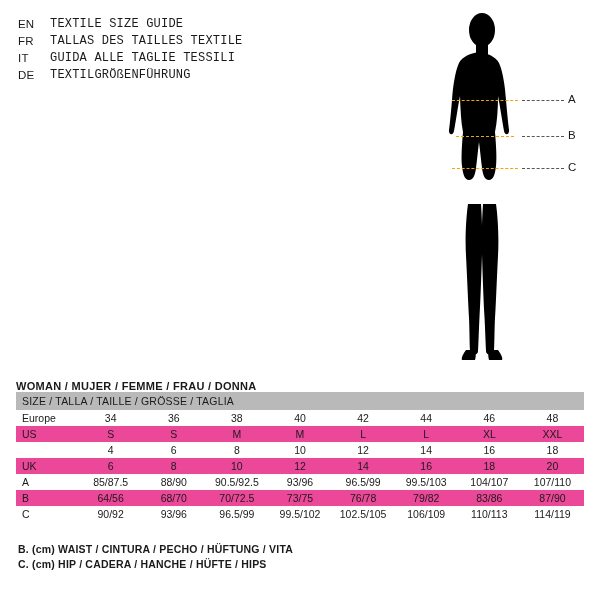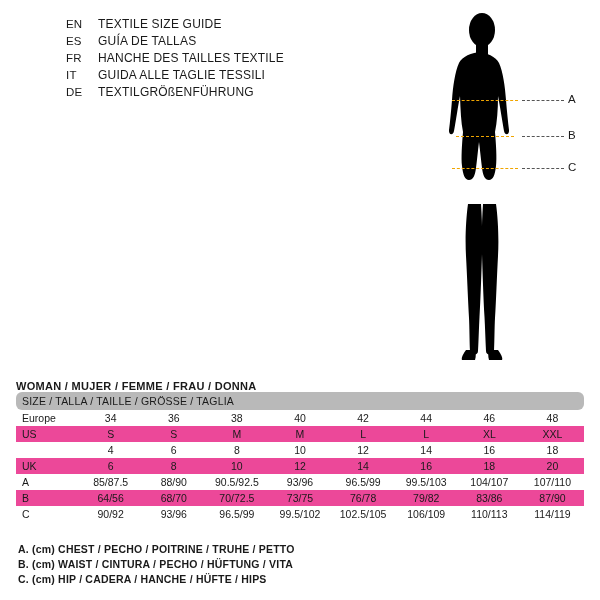--- a/index.html
+++ b/index.html
@@ -25,32 +25,32 @@
     position: absolute;
     top: 16px;
     left: 18px;
     width: 320px;
   }
   .lang-row {
     display: flex;
     align-items: flex-end;
     margin-bottom: 1px;
     line-height: 16px;
-    margin-left: 48px;
   }
   .lang-code {
     width: 32px;
     font-size: 11.5px;
     letter-spacing: .2px;
     color: #1a1a1a;
   }
   .lang-title {
     font-size: 12px;
     letter-spacing: .2px;
     color: #1a1a1a;
+    font-family: Liberation Mono, monospace;
   }
 
   
   .figure-wrap {
     position: absolute;
     top: 8px;
     left: 430px;
     width: 160px;
     height: 365px;
   }
@@ -107,21 +107,20 @@
     padding-left: 6px;
     width: 66px;
   }
   tr.header-row td {
     background: #b9b9b9;
     text-align: left;
     font-size: 10.5px;
     font-weight: normal;
     padding: 3px 6px;
     letter-spacing: .2px;
-    border-radius: 6px;
   }
   tr.shade td { background: #ec4899; }
   tr.plain td { background: #ffffff; }
 
   .legend {
     position: absolute;
     left: 18px;
     top: 542px;
     width: 560px;
   }
@@ -137,26 +136,22 @@
 <body>
 
 <div class="page">
 
   <div class="langs">
     <div class="lang-row">
       <span class="lang-code">EN</span>
       <span class="lang-title">TEXTILE SIZE GUIDE</span>
     </div>
     <div class="lang-row">
-      <span class="lang-code">ES</span>
-      <span class="lang-title">GUÍA DE TALLAS</span>
-    </div>
-    <div class="lang-row">
       <span class="lang-code">FR</span>
-      <span class="lang-title">HANCHE DES TAILLES TEXTILE</span>
+      <span class="lang-title">TALLAS DES TAILLES TEXTILE</span>
     </div>
     <div class="lang-row">
       <span class="lang-code">IT</span>
       <span class="lang-title">GUIDA ALLE TAGLIE TESSILI</span>
     </div>
     <div class="lang-row">
       <span class="lang-code">DE</span>
       <span class="lang-title">TEXTILGRÖßENFÜHRUNG</span>
     </div>
   </div>
@@ -316,18 +311,17 @@
           <td>102.5/105</td>
           <td>106/109</td>
           <td>110/113</td>
           <td>114/119</td>
         </tr>
       </tbody>
     </table>
   </div>
 
   <div class="legend">
-    <div>A. (cm) CHEST / PECHO / POITRINE / TRUHE / PETTO</div>
     <div>B. (cm) WAIST / CINTURA / PECHO / HÜFTUNG / VITA</div>
     <div>C. (cm) HIP / CADERA / HANCHE / HÜFTE / HIPS</div>
   </div>
 
 </div>
 
 </body></html>

